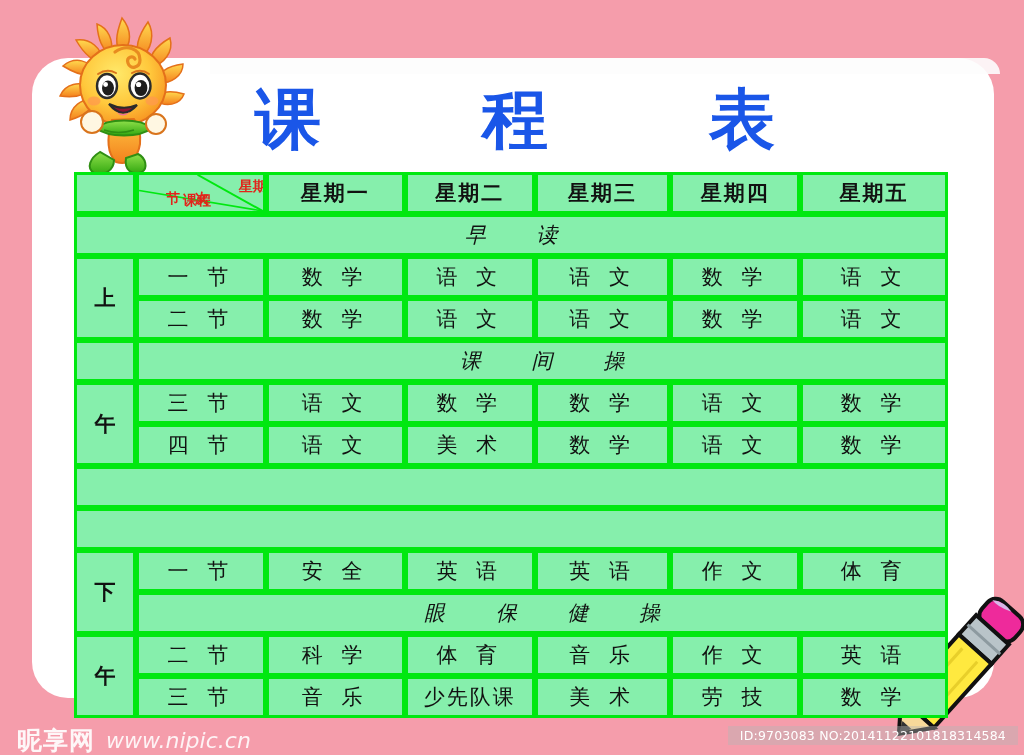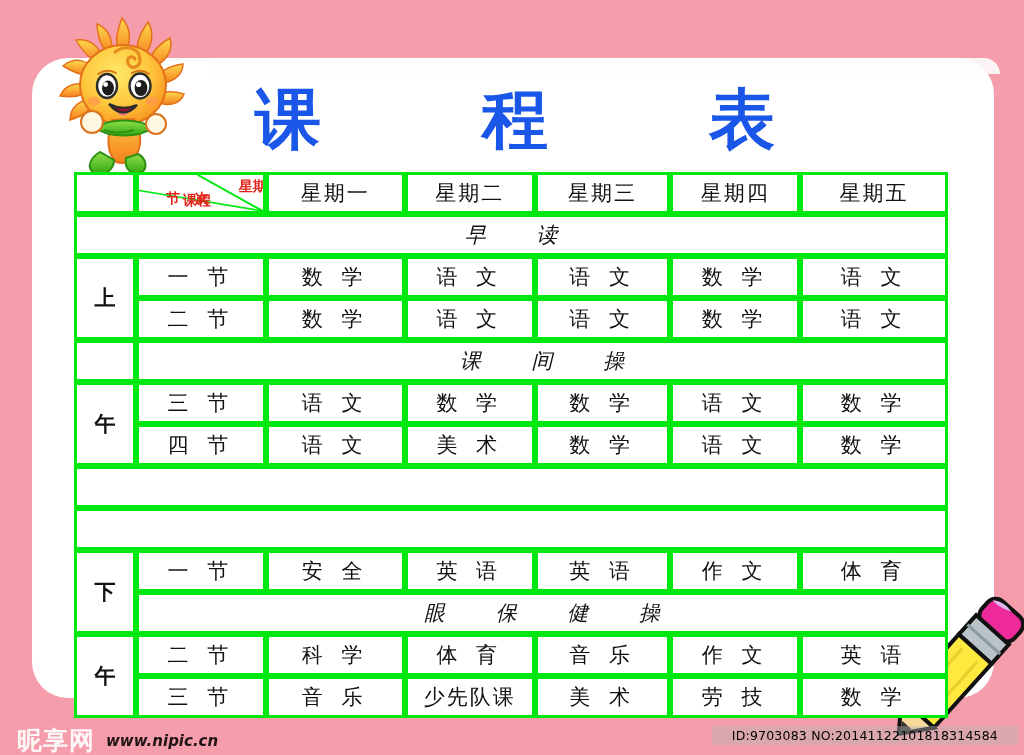--- a/index.html
+++ b/index.html
@@ -42,31 +42,31 @@
   
   #pencil{position:absolute;left:880px;top:585px;width:150px;height:170px;}
 
   
   #sched{
     position:absolute;left:74px;top:172px;width:874px;
     border-collapse:separate;border-spacing:0;
   }
   #sched td{
     border:3px solid #00e810;
-    background:#ffffff;
+    background:#86efac;
     text-align:center;vertical-align:middle;
     color:#111;
     font-size:21px;
     padding:0;
     height:36px;
     white-space:nowrap;
   }
   td.nb{border:none;background:transparent;}
   td.tint{background:#f9f5cf;margin-top:44px;}
-  td.daycell{font-size:30px;font-weight:normal;height:70px;letter-spacing:2px;}
+  td.daycell{font-size:30px;font-weight:bold;height:70px;letter-spacing:2px;}
   td.period{font-size:20px;letter-spacing:6px;}
   td.subject{font-size:21px;letter-spacing:6px;}
   td.halfday{font-size:33px;font-weight:bold;letter-spacing:0;}
   td.banner{font-size:23px;letter-spacing:22px;height:42px;text-indent:22px;font-style:italic;}
   td.blankrow{height:44px;}
   td.gap{border:none;background:transparent;height:9px;padding:0;}
 
   
   td.corner{position:relative;padding:0;height:70px;overflow:hidden;}
   .corner-svg{position:absolute;left:0;top:0;width:100%;height:100%;}
@@ -80,25 +80,25 @@
 
   
   #wm-left{
     position:absolute;left:14px;top:723px;display:flex;align-items:center;gap:8px;
     color:#ffffff;opacity:.92;
   }
   #wm-logo{
     font-size:25px;font-weight:bold;letter-spacing:1px;color:#ffffff;
     padding:1px 3px;
   }
-  #wm-url{font-size:15px;font-style:italic;font-weight:bold;color:#000000;opacity:.95;}
+  #wm-url{font-size:22px;font-style:italic;font-weight:normal;color:#ffffff;opacity:.95;}
   #wm-id{
     position:absolute;right:6px;top:726px;
-    font-size:12.5px;color:#000000;background:rgba(180,180,180,.42);
-    padding:2px 20px;letter-spacing:.2px;
+    font-size:12.5px;color:#ffffff;background:rgba(180,180,180,.42);
+    padding:2px 12px;letter-spacing:.2px;
   }
 </style>
 </head>
 <body>
 
 <div id="bg-deep"></div>
 <div id="bg-pink-band"></div>
 <div id="bg-pink-band2"></div>
 <div id="card"></div>
 <div id="card-sheen"></div>

